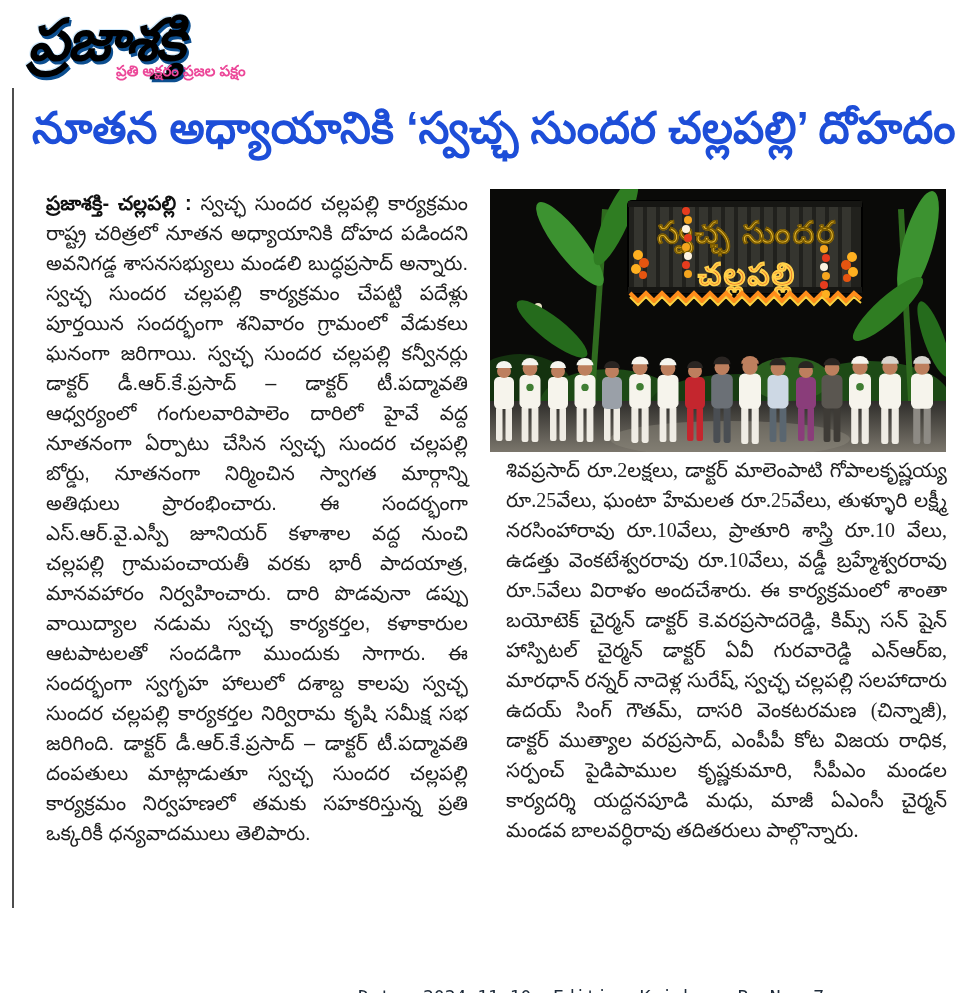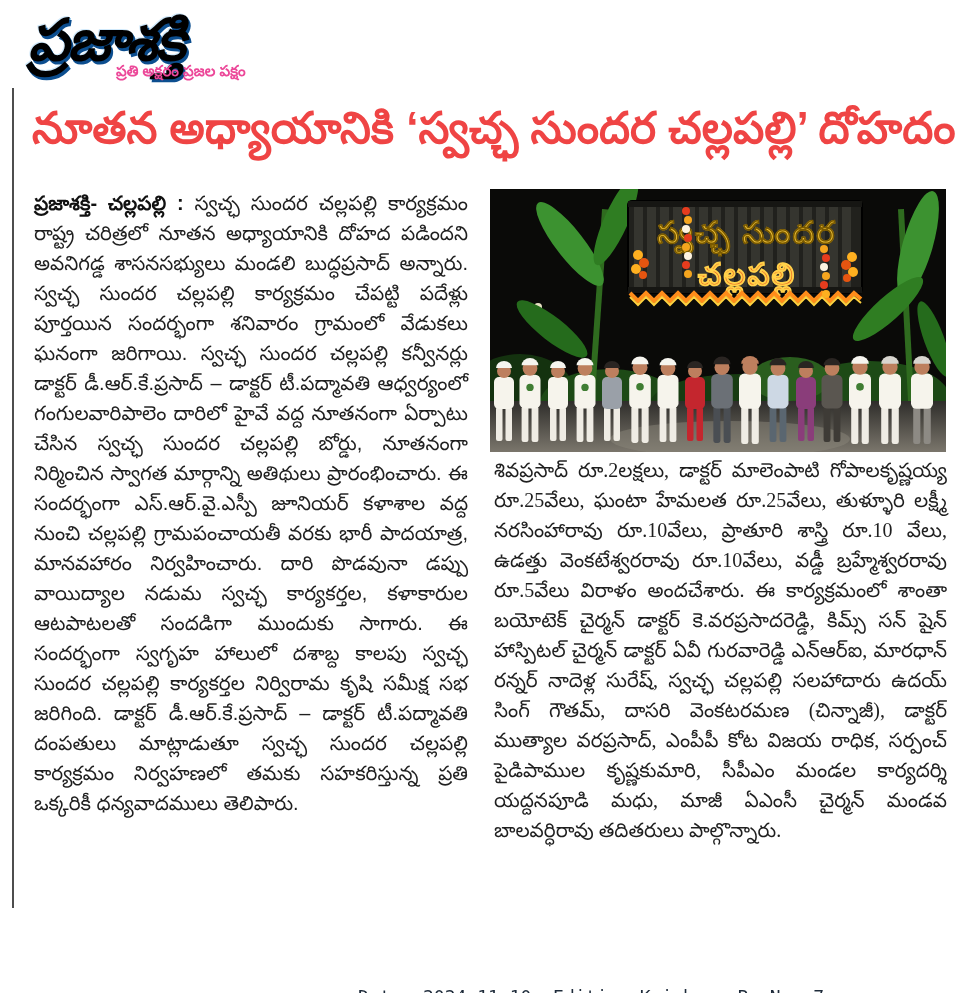--- a/index.html
+++ b/index.html
@@ -12,28 +12,28 @@
              color:#000000;letter-spacing:-2px;
              text-shadow:2px 3px 0 #0c4e8f, -1px -1px 0 #cfe8fa, 1px 1px 0 #6db5e8;}
   .logo-tagline{position:absolute;left:88px;top:62px;font-size:15px;font-weight:bold;
                 color:#ec4899;white-space:nowrap;}
 
   
   .left-rule{position:absolute;left:12px;top:88px;width:2px;height:820px;background:#4d4d4d;}
 
   
   .headline{position:absolute;left:32px;top:99px;width:908px;font-size:44px;line-height:58px;
-            font-weight:800;color:#ef4444;white-space:nowrap;letter-spacing:0px;}
+            font-weight:800;color:#1d4ed8;white-space:nowrap;letter-spacing:0px;}
 
   
   .col{position:absolute;font-size:20px;line-height:30px;color:#1f1f1f;text-align:justify;}
   .col-left{left:30px;top:188px;width:438px;}
   .col-right{left:490px;top:455px;width:457px;font-family:Liberation Serif, serif;}
   .lead{font-weight:bold;color:#111;}
-  .para{margin:0 0 0 4px;}
+  .para{margin:0 0 0 16px;}
   .para + .para{margin-top:0;}
 
   
   .photo{position:absolute;left:490px;top:189px;width:456px;height:219px;background:#0a0a08;}
   .photo svg{display:block;}
 
   
   .footer{position:absolute;left:358px;top:932px;font-family:"DejaVu Sans Mono", monospace;
           font-size:18px;line-height:26px;color:#1e2b3a;white-space:pre;}
 </style>

